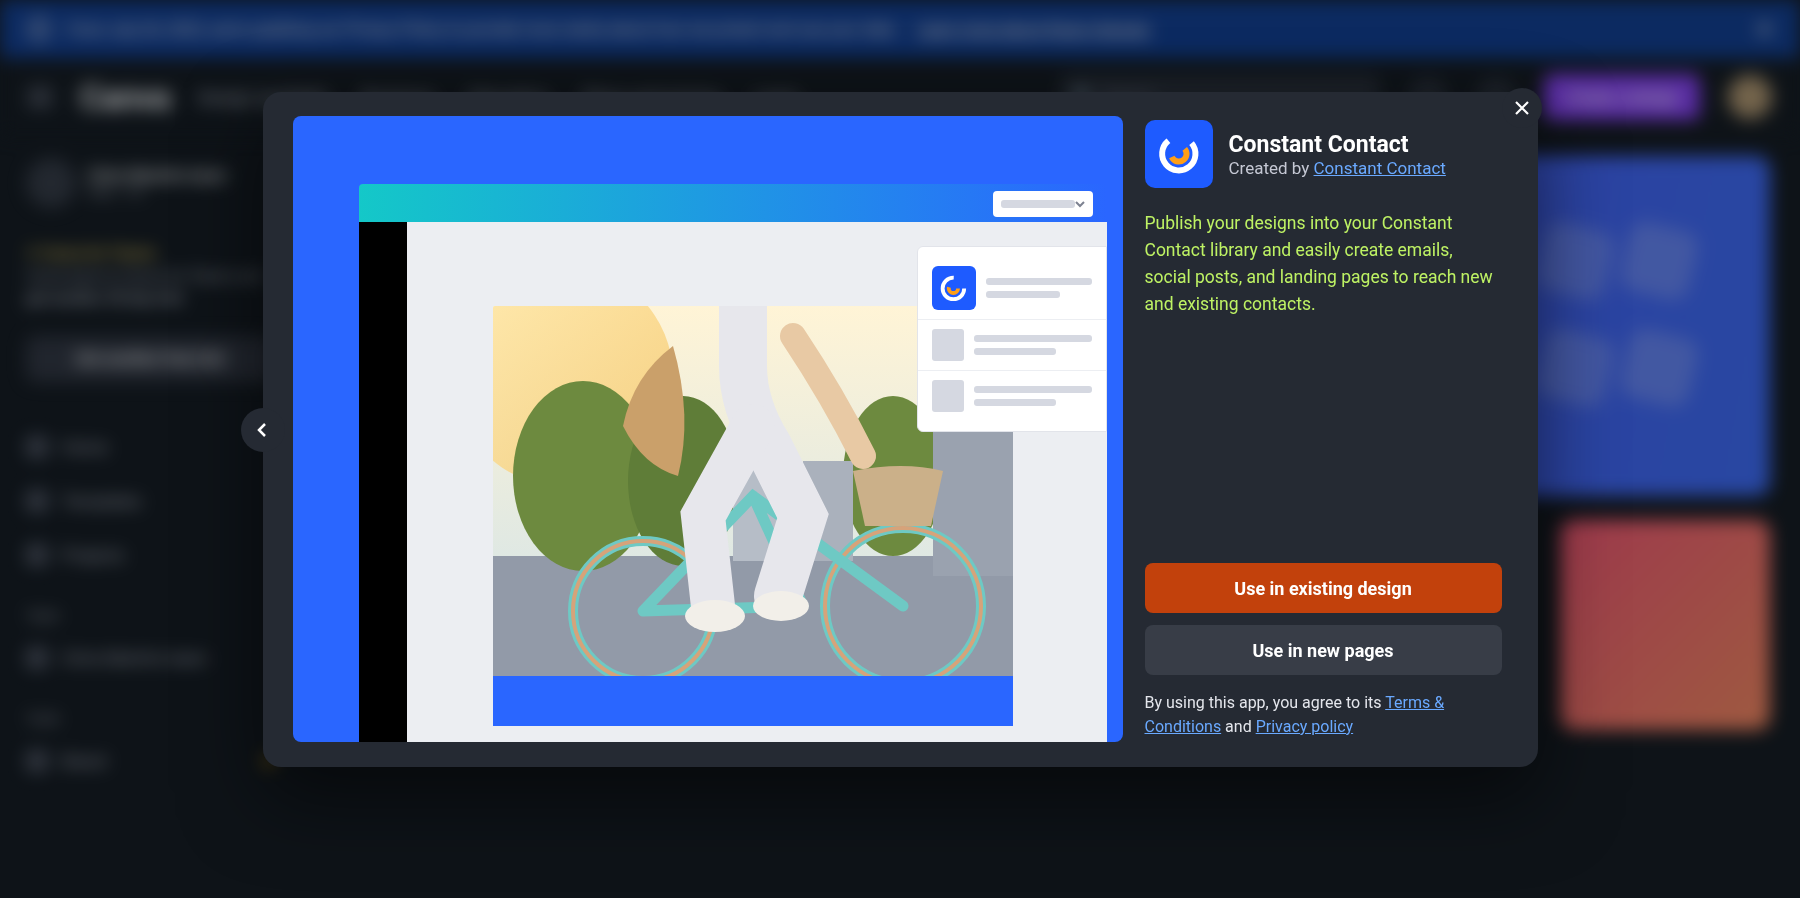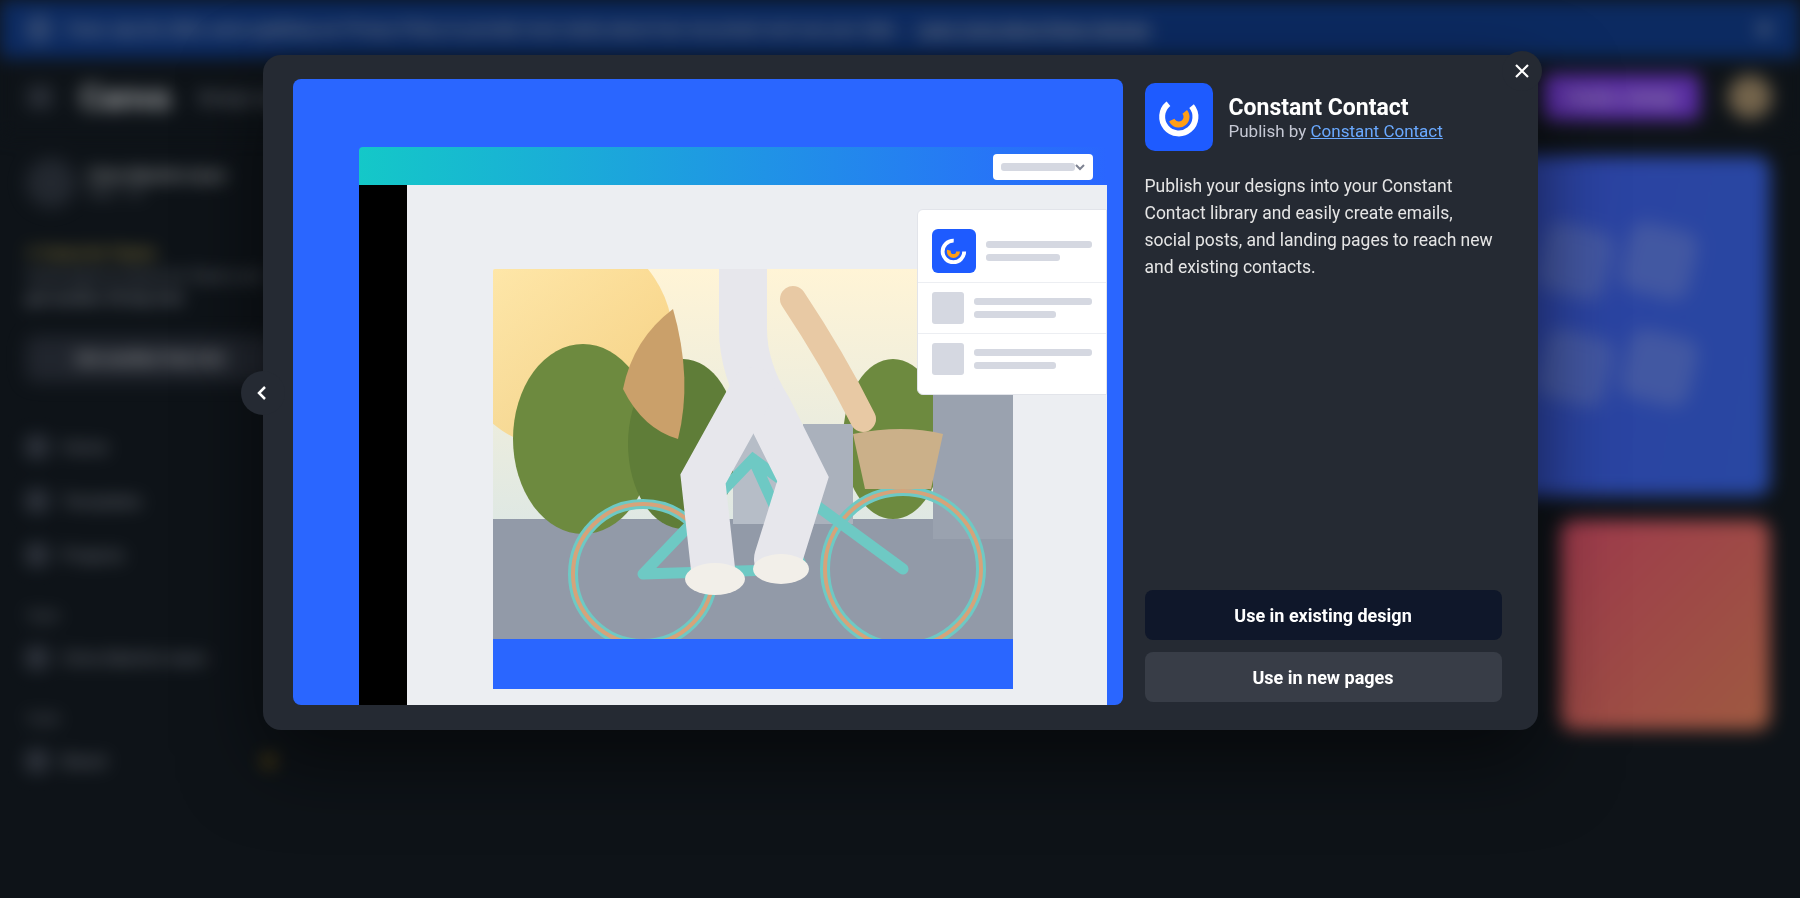--- a/index.html
+++ b/index.html
@@ -41,21 +41,21 @@
 .hero .deco{width:200px;height:200px;opacity:.5;display:flex;gap:14px;flex-wrap:wrap}
 .hero .deco span{width:70px;height:70px;background:#8fa6ff;border-radius:16px;transform:rotate(14deg)}
 .cards{display:flex;gap:30px}
 .card{flex:1;display:flex;gap:14px}
 .card .ic{width:56px;height:56px;border-radius:10px;background:linear-gradient(135deg,#ff7a59,#ff3d7f)}
 .card .tt{font-weight:700;color:#fff}
 .card .ds{font-size:14px;color:#9aa0ae}
 .bigcard{width:210px;height:210px;border-radius:14px;background:linear-gradient(135deg,#ff5470,#ff8a5c)}
 
 
-.overlay{position:absolute;inset:0;display:flex;align-items:flex-start;justify-content:center;padding-top:55px}
+.overlay{position:absolute;inset:0;display:flex;align-items:flex-start;justify-content:center;padding-top:92px}
 .modal{width:1275px;height:675px;background:#252a33;border-radius:18px;display:flex;position:relative;box-shadow:0 30px 80px rgba(0,0,0,.55)}
 .close{position:absolute;top:-4px;right:-4px;width:40px;height:40px;border-radius:50%;background:#252a33;display:flex;align-items:center;justify-content:center;cursor:pointer;font-size:20px}
 .close svg{width:16px;height:16px;stroke:#fff;stroke-width:2.2;fill:none}
 
 .preview{width:830px;height:626px;margin:24px 0 24px 30px;background:#2a66ff;border-radius:8px;position:relative;overflow:hidden}
 .prevnav{position:absolute;left:-22px;top:50%;transform:translateY(-50%);width:44px;height:44px;border-radius:50%;background:#252a33;display:flex;align-items:center;justify-content:center;cursor:pointer}
 .prevnav svg{width:16px;height:16px;stroke:#fff;stroke-width:2.5;fill:none}
 
 .pv-header{position:absolute;left:66px;top:68px;right:16px;height:38px;background:linear-gradient(90deg,#14c8c8,#2a66ff);border-radius:4px 4px 0 0}
 .pv-dd{position:absolute;right:30px;top:75px;width:100px;height:26px;background:#fff;border-radius:4px;display:flex;align-items:center;padding:0 8px}
@@ -76,24 +76,24 @@
 .pv-lines span{height:7px;background:#d5d8e1;border-radius:3px}
 .pv-lines span:nth-child(2){width:70%}
 
 .side{flex:1;padding:28px 36px 28px 22px;display:flex;flex-direction:column}
 .apphead{display:flex;gap:16px;align-items:center}
 .appicon{width:68px;height:68px;border-radius:10px;background:#1e5bff;display:flex;align-items:center;justify-content:center}
 .apptitle{font-size:23px;font-weight:700}
 .appby{font-size:17px;color:#c5c8d4}
 .appby a{color:#6aa9ff;text-decoration:underline;cursor:pointer}
 .headline{margin-top:24px;font-size:34px;font-weight:800;line-height:1.18;letter-spacing:-.3px}
-.desc{margin-top:22px;font-size:17.5px;line-height:1.55;color:#e5e5e5}
+.desc{margin-top:22px;font-size:17.5px;line-height:1.55;color:#bef264}
 .btns{margin-top:auto;display:flex;flex-direction:column;gap:12px}
 .btn{height:50px;border-radius:8px;display:flex;align-items:center;justify-content:center;font-size:18px;font-weight:700;cursor:pointer}
-.btn.primary{background:#0f172a}
+.btn.primary{background:#c2410c}
 .btn.secondary{background:#383d47}
 .legal{margin-top:16px;font-size:16px;line-height:1.5;color:#e4e6ec}
 .legal a{color:#6aa9ff;text-decoration:underline;cursor:pointer}
 
 
 .cc-swirl{width:70%;height:70%}
 </style>
 </head>
 <body>
 
@@ -331,28 +331,31 @@
       <div class="apphead">
         <div class="appicon">
           <svg class="cc-swirl" viewBox="0 0 40 40">
             <circle cx="20" cy="20" r="14" fill="none" stroke="#fff" stroke-width="5" stroke-dasharray="66 22" transform="rotate(-40 20 20)"></circle>
             <circle cx="20" cy="20" r="6.5" fill="none" stroke="#ff9e16" stroke-width="5" stroke-dasharray="22 20" transform="rotate(-40 20 20)"></circle>
           </svg>
         </div>
         <div>
           <div class="apptitle">Constant Contact</div>
           <div class="appby">
-            <span>Publish by </span><a>Constant Contact</a>
+            <span>Created by </span><a>Constant Contact</a>
           </div>
         </div>
       </div>
 
       <div class="desc">Publish your designs into your Constant Contact library and easily create emails, social posts, and landing pages to reach new and existing contacts.</div>
 
       <div class="btns">
         <div class="btn primary">Use in existing design</div>
         <div class="btn secondary">Use in new pages</div>
       </div>
 
+      <div class="legal">
+        <span>By using this app, you agree to its </span><a>Terms &amp; Conditions</a><span> and </span><a>Privacy policy</a>
+      </div>
     </div>
 
   </div>
 </div>
 
 </body></html>

